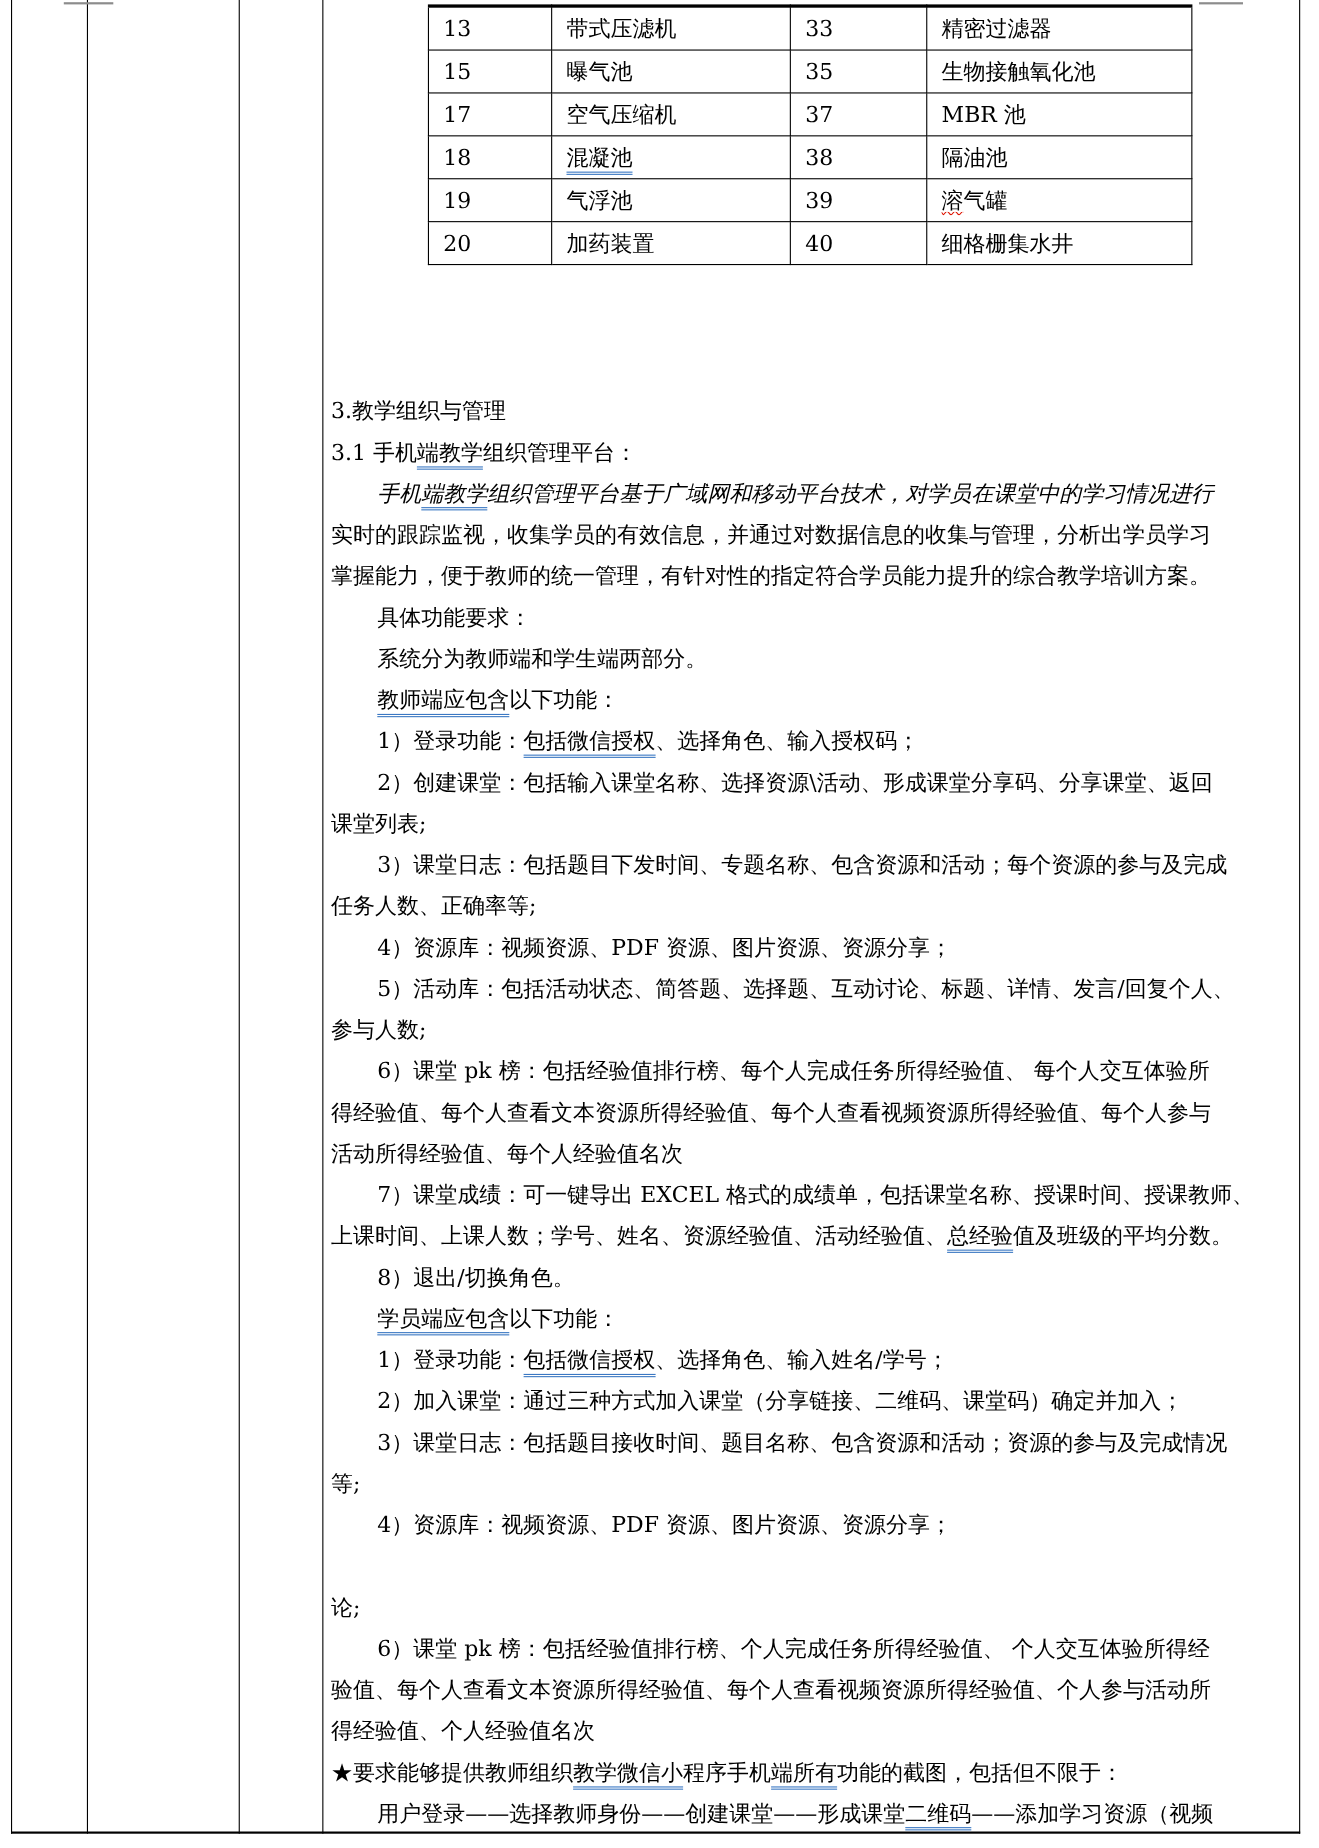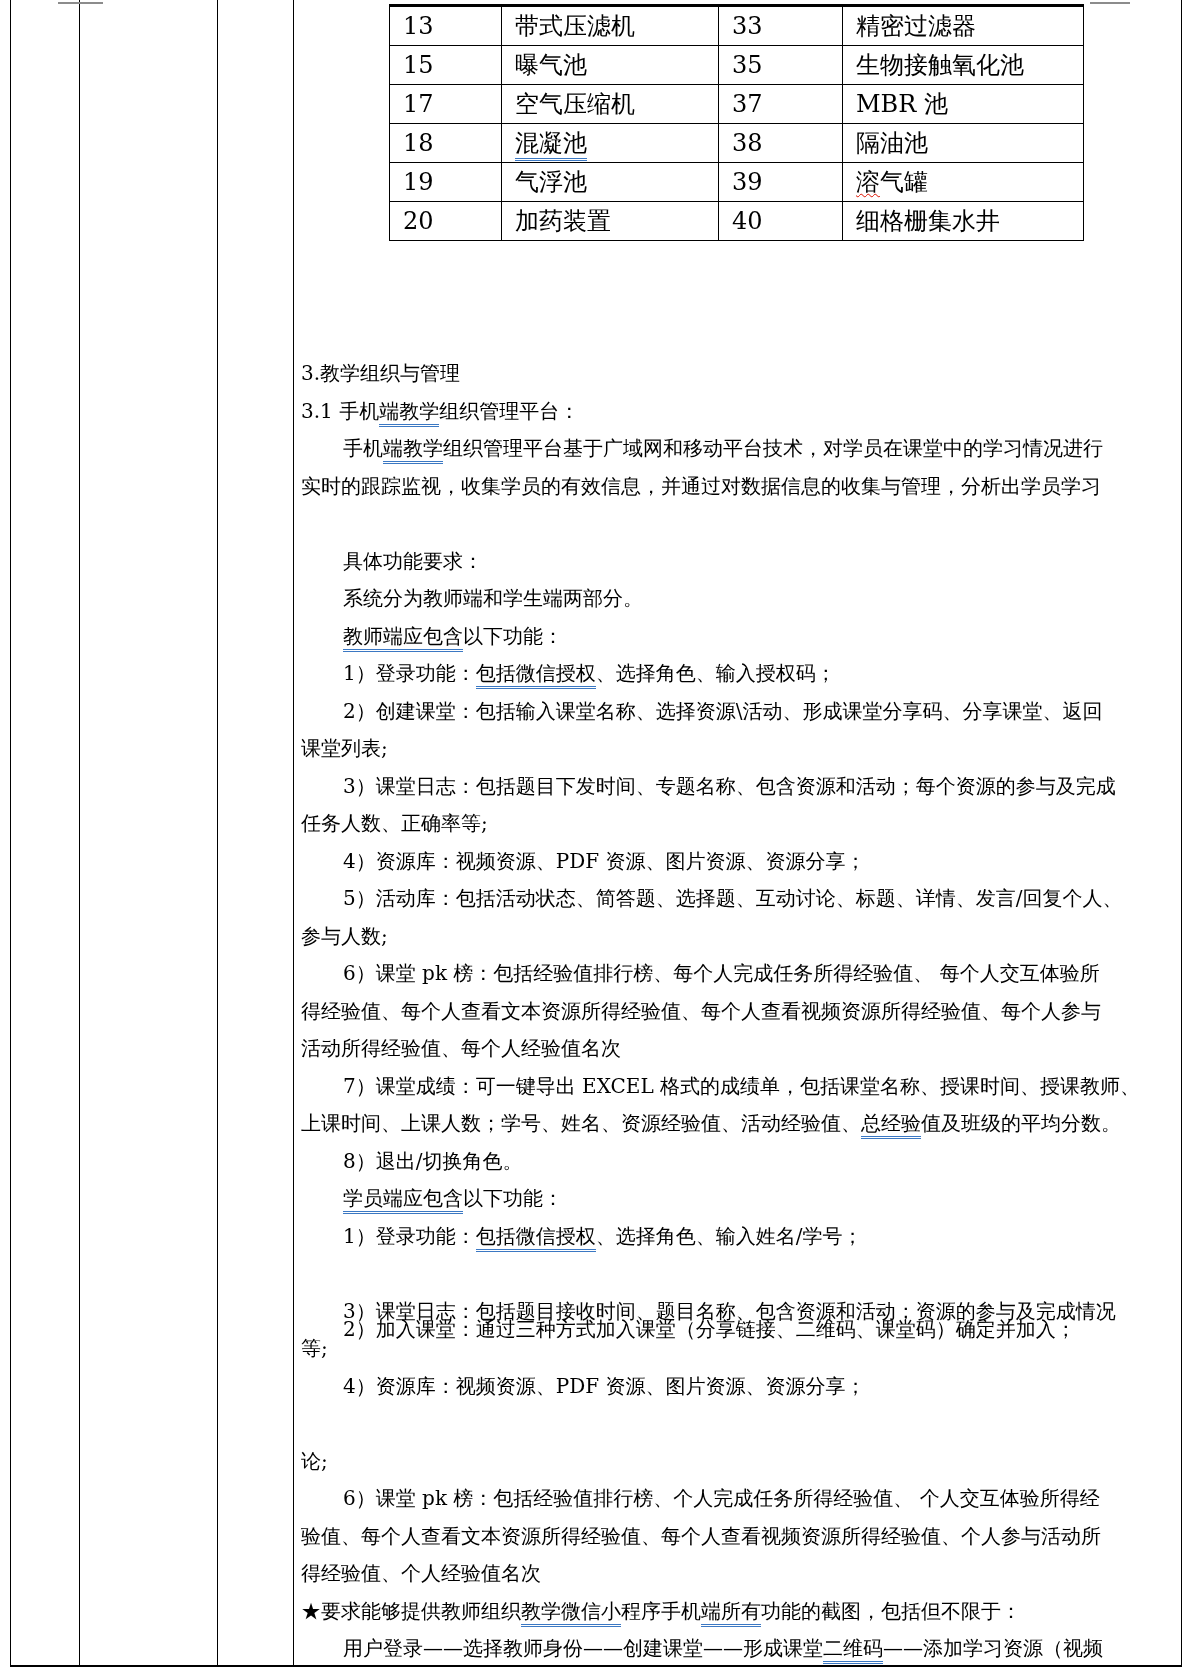--- a/index.html
+++ b/index.html
@@ -12,21 +12,21 @@
   .hline-bottom{position:absolute;left:10px;top:1665px;width:1172px;height:2px;background:#000;}
   .edge-artifact{position:absolute;top:2px;height:2px;background:#8c8c8c;}
 
   
   table.equip{
     position:absolute;left:389px;top:4px;border-collapse:collapse;table-layout:fixed;
     border:1px solid #000;border-top:3px solid #000;
   }
   table.equip td{
     border:1px solid #000;height:38px;padding:0 0 0 13px;
-    font-size:24px;vertical-align:middle;white-space:pre;overflow:hidden;
+    font-size:20px;vertical-align:middle;white-space:pre;overflow:hidden;
   }
 
   
   .doc-body{position:absolute;left:293px;top:0;width:790px;height:1667px;}
   .tline{position:absolute;left:8px;white-space:pre;font-size:20px;line-height:27px;height:27px;}
   .tline.ind{left:50px;}
 
   .u-blue{border-bottom:3px double var(--blue);padding-bottom:1px;}
   .u-red{
     text-decoration:underline;text-decoration-style:wavy;
@@ -89,42 +89,43 @@
         <td><span>加药装置</span></td>
         <td><span>40</span></td>
         <td><span>细格栅集水井</span></td>
       </tr>
     </tbody>
 </table>
 
 <div class="doc-body">
     <div class="tline" style="top: 360px;"><span>3.教学组织与管理</span></div>
     <div class="tline" style="top: 397.5px;"><span>3.1 手机</span><span class="u-blue">端教学</span><span>组织管理平台：</span></div>
-    <div class="tline ind" style="top: 435px;"><span>手机</span><span class="u-blue">端教学</span><span>组织管理平台基于广域网和移动平台技术，对学员在课堂中的学习情况进行</span></div>
+    <div class="tline ind" style="top: 435px; font-style: italic;"><span>手机</span><span class="u-blue">端教学</span><span>组织管理平台基于广域网和移动平台技术，对学员在课堂中的学习情况进行</span></div>
     <div class="tline" style="top: 472.5px;"><span>实时的跟踪监视，收集学员的有效信息，并通过对数据信息的收集与管理，分析出学员学习</span></div>
+    <div class="tline" style="top: 510px;"><span>掌握能力，便于教师的统一管理，有针对性的指定符合学员能力提升的综合教学培训方案。</span></div>
     <div class="tline ind" style="top: 547.5px;"><span>具体功能要求：</span></div>
     <div class="tline ind" style="top: 585px;"><span>系统分为教师端和学生端两部分。</span></div>
     <div class="tline ind" style="top: 622.5px;"><span class="u-blue">教师端应包含</span><span>以下功能：</span></div>
     <div class="tline ind" style="top: 660px;"><span>1）登录功能：</span><span class="u-blue">包括微信授权</span><span>、选择角色、输入授权码；</span></div>
     <div class="tline ind" style="top: 697.5px;"><span>2）创建课堂：包括输入课堂名称、选择资源\活动、形成课堂分享码、分享课堂、返回</span></div>
     <div class="tline" style="top: 735px;"><span>课堂列表;</span></div>
     <div class="tline ind" style="top: 772.5px;"><span>3）课堂日志：包括题目下发时间、专题名称、包含资源和活动；每个资源的参与及完成</span></div>
     <div class="tline" style="top: 810px;"><span>任务人数、正确率等;</span></div>
     <div class="tline ind" style="top: 847.5px;"><span>4）资源库：视频资源、PDF 资源、图片资源、资源分享；</span></div>
     <div class="tline ind" style="top: 885px;"><span>5）活动库：包括活动状态、简答题、选择题、互动讨论、标题、详情、发言/回复个人、</span></div>
     <div class="tline" style="top: 922.5px;"><span>参与人数;</span></div>
     <div class="tline ind" style="top: 960px;"><span>6）课堂 pk 榜：包括经验值排行榜、每个人完成任务所得经验值、 每个人交互体验所</span></div>
     <div class="tline" style="top: 997.5px;"><span>得经验值、每个人查看文本资源所得经验值、每个人查看视频资源所得经验值、每个人参与</span></div>
     <div class="tline" style="top: 1035px;"><span>活动所得经验值、每个人经验值名次</span></div>
     <div class="tline ind" style="top: 1072.5px;"><span>7）课堂成绩：可一键导出 EXCEL 格式的成绩单，包括课堂名称、授课时间、授课教师、</span></div>
     <div class="tline" style="top: 1110px;"><span>上课时间、上课人数；学号、姓名、资源经验值、活动经验值、</span><span class="u-blue">总经验</span><span>值及班级的平均分数。</span></div>
     <div class="tline ind" style="top: 1147.5px;"><span>8）退出/切换角色。</span></div>
     <div class="tline ind" style="top: 1185px;"><span class="u-blue">学员端应包含</span><span>以下功能：</span></div>
     <div class="tline ind" style="top: 1222.5px;"><span>1）登录功能：</span><span class="u-blue">包括微信授权</span><span>、选择角色、输入姓名/学号；</span></div>
-    <div class="tline ind" style="top: 1316px; text-align: center;"><span>2）加入课堂：通过三种方式加入课堂（分享链接、二维码、课堂码）确定并加入；</span></div>
+    <div class="tline ind" style="top: 1260px; text-align: center;"><span>2）加入课堂：通过三种方式加入课堂（分享链接、二维码、课堂码）确定并加入；</span></div>
     <div class="tline ind" style="top: 1297.5px;"><span>3）课堂日志：包括题目接收时间、题目名称、包含资源和活动；资源的参与及完成情况</span></div>
     <div class="tline" style="top: 1335px;"><span>等;</span></div>
     <div class="tline ind" style="top: 1372.5px;"><span>4）资源库：视频资源、PDF 资源、图片资源、资源分享；</span></div>
     <div class="tline" style="top: 1447.5px;"><span>论;</span></div>
     <div class="tline ind" style="top: 1485px;"><span>6）课堂 pk 榜：包括经验值排行榜、个人完成任务所得经验值、 个人交互体验所得经</span></div>
     <div class="tline" style="top: 1522.5px;"><span>验值、每个人查看文本资源所得经验值、每个人查看视频资源所得经验值、个人参与活动所</span></div>
     <div class="tline" style="top: 1560px;"><span>得经验值、个人经验值名次</span></div>
     <div class="tline" style="top: 1597.5px;"><span>★要求能够提供教师组织</span><span class="u-blue">教学微信小</span><span>程序手机</span><span class="u-blue">端所有</span><span>功能的截图，包括但不限于：</span></div>
     <div class="tline ind" style="top: 1635px;"><span>用户登录——选择教师身份——创建课堂——形成课堂</span><span class="u-blue">二维码</span><span>——添加学习资源（视频</span></div>
   </div>

